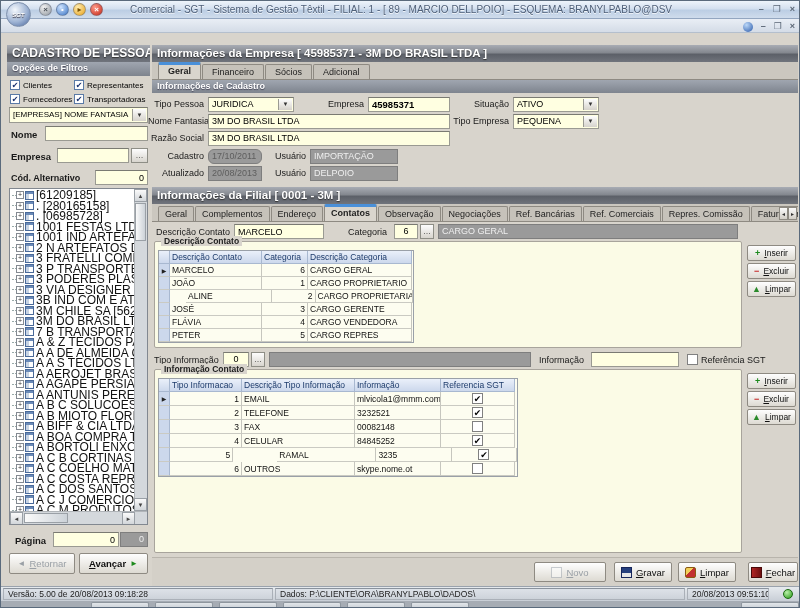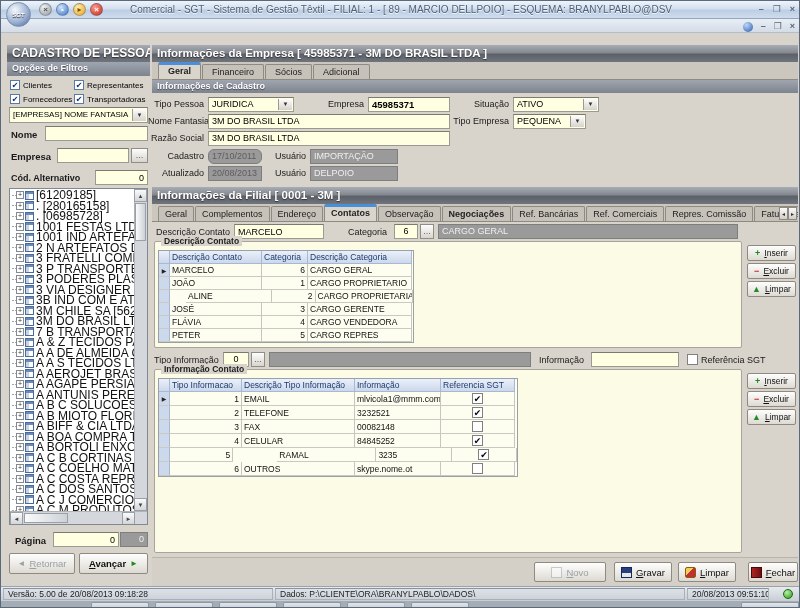--- a/index.html
+++ b/index.html
@@ -502,21 +502,21 @@
     <div class="ylw abs bold" style="left:216px;top:52px;width:82px;font-size:9.5px;">45985371</div>
     <span class="f-label" style="left:295px;top:54px;width:62px;">Situação</span>
     <div class="ylw abs" style="left:361px;top:52px;width:86px;">
       <span>ATIVO</span>
       <span class="dd-btn">▼</span>
     </div>
 
     <span class="f-label" style="left:-4px;top:71px;width:56px;">Nome Fantasia</span>
     <div class="ylw abs" style="left:56px;top:69px;width:242px;">3M DO BRASIL LTDA</div>
     <span class="f-label" style="left:295px;top:71px;width:62px;">Tipo Empresa</span>
-    <div class="ylw abs" style="left:361px;top:69px;width:73px;">
+    <div class="ylw abs" style="left:361px;top:69px;width:86px;">
       <span>PEQUENA</span>
       <span class="dd-btn">▼</span>
     </div>
 
     <span class="f-label" style="left:-4px;top:88px;width:56px;">Razão Social</span>
     <div class="ylw abs" style="left:56px;top:86px;width:242px;">3M DO BRASIL LTDA</div>
 
     <span class="f-label" style="left:0px;top:106px;width:52px;">Cadastro</span>
     <div class="gray-field dim abs" style="left:56px;top:104px;width:54px;border-radius:6px;">17/10/2011</div>
     <span class="f-label" style="left:118px;top:106px;width:36px;">Usuário</span>
@@ -544,21 +544,21 @@
         </div>
 
         <div class="tab active" style="padding:0 6px;">
           <span>Contatos</span>
         </div>
 
         <div class="tab" style="padding:0 6px;">
           <span>Observação</span>
         </div>
 
-        <div class="tab" style="padding:0 6px;font-weight:bold;">
+        <div class="tab" style="padding:0 6px;">
           <span>Negociações</span>
         </div>
 
         <div class="tab" style="padding:0 6px;">
           <span>Ref. Bancárias</span>
         </div>
 
         <div class="tab" style="padding:0 6px;">
           <span>Ref. Comerciais</span>
         </div>

